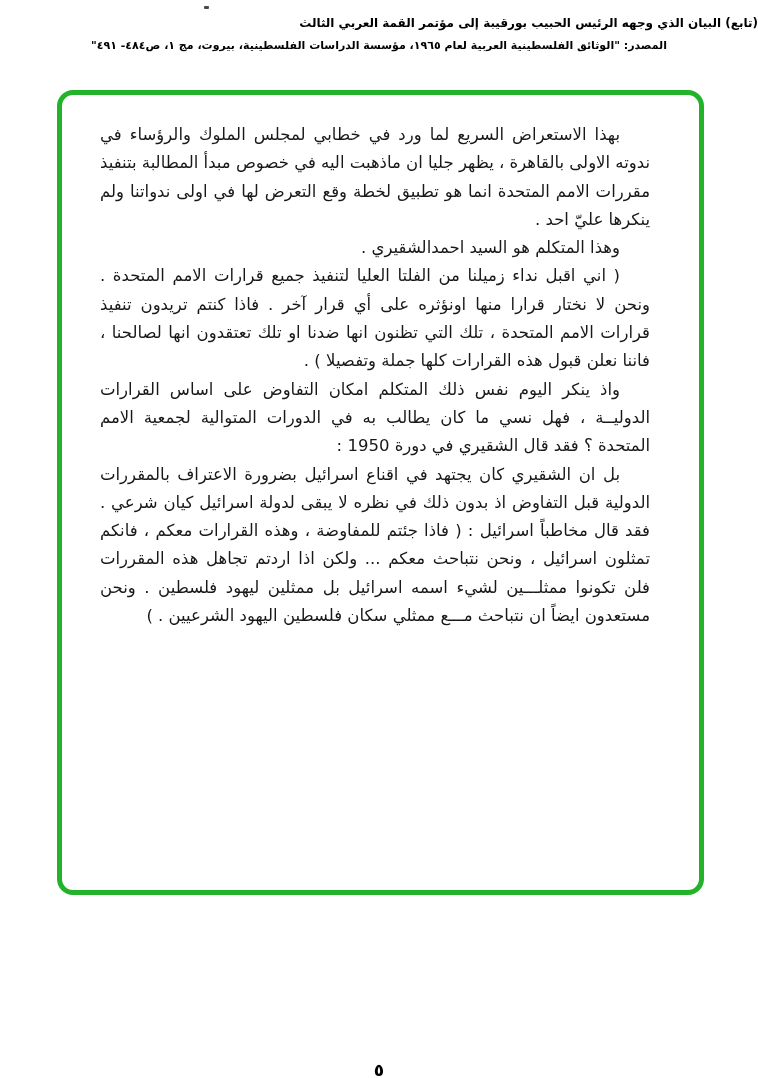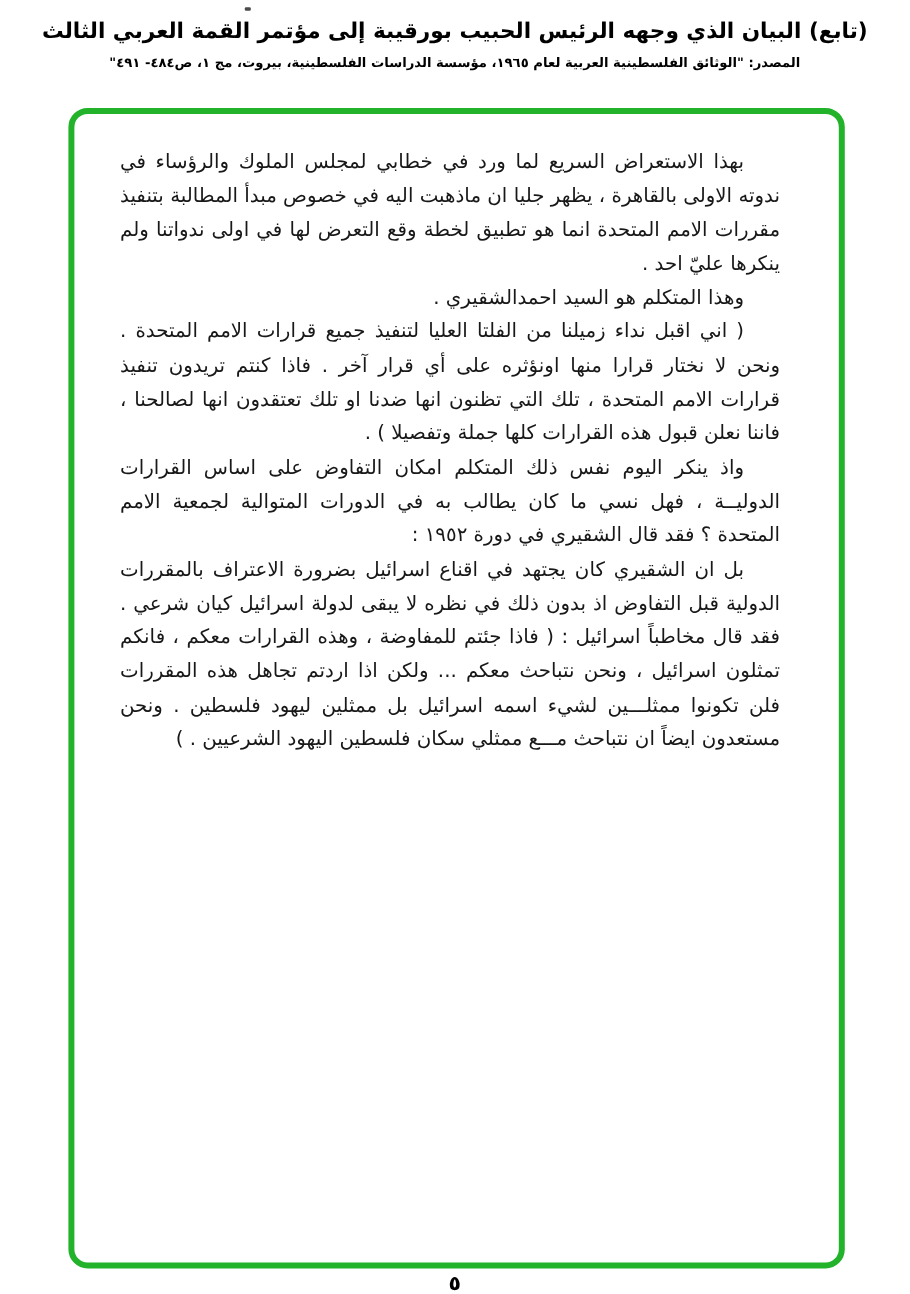--- a/index.html
+++ b/index.html
@@ -28,37 +28,38 @@
   .header {
     position: absolute;
     top: 0;
     left: 0;
     right: 0;
     text-align: center;
     direction: rtl;
   }
   .title {
     margin-top: 16px;
-    font-size: 18px;
+    font-size: 12px;
     font-weight: 700;
     color: #000000;
     letter-spacing: 0;
+    text-align: right;
   }
   .source {
     margin-top: 9px;
     font-size: 11px;
     font-weight: 700;
     color: #000000;
   }
   .green-box {
     position: absolute;
     left: 57px;
     top: 90px;
     width: 647px;
-    height: 967px;
+    height: 805px;
     box-sizing: border-box;
     border: 5px solid #22b32b;
     border-radius: 16px;
     background: #ffffff;
   }
   .body-text {
     box-sizing: border-box;
     width: 100%;
     height: 100%;
     padding: 26px 49px 0 38px;
@@ -93,20 +94,20 @@
   <div class="header">
     <div class="title">(تابع) البيان الذي وجهه الرئيس الحبيب بورقيبة إلى مؤتمر القمة العربي الثالث</div>
     <div class="source">المصدر: "الوثائق الفلسطينية العربية لعام ١٩٦٥، مؤسسة الدراسات الفلسطينية، بيروت، مج ١، ص٤٨٤- ٤٩١"</div>
   </div>
 
   <div class="green-box">
     <div class="body-text">
       <p>بهذا الاستعراض السريع لما ورد في خطابي لمجلس الملوك والرؤساء في ندوته الاولى بالقاهرة ، يظهر جليا ان ماذهبت اليه في خصوص مبدأ المطالبة بتنفيذ مقررات الامم المتحدة انما هو تطبيق لخطة وقع التعرض لها في اولى ندواتنا ولم ينكرها عليّ احد .</p>
       <p>وهذا المتكلم هو السيد احمدالشقيري .</p>
       <p>( اني اقبل نداء زميلنا من الفلتا العليا لتنفيذ جميع قرارات الامم المتحدة . ونحن لا نختار قرارا منها اونؤثره على أي قرار آخر . فاذا كنتم تريدون تنفيذ قرارات الامم المتحدة ، تلك التي تظنون انها ضدنا او تلك تعتقدون انها لصالحنا ، فاننا نعلن قبول هذه القرارات كلها جملة وتفصيلا ) .</p>
-      <p>واذ ينكر اليوم نفس ذلك المتكلم امكان التفاوض على اساس القرارات الدوليــة ، فهل نسي ما كان يطالب به في الدورات المتوالية لجمعية الامم المتحدة ؟ فقد قال الشقيري في دورة ١٩٥٢ :</p>
+      <p>واذ ينكر اليوم نفس ذلك المتكلم امكان التفاوض على اساس القرارات الدوليــة ، فهل نسي ما كان يطالب به في الدورات المتوالية لجمعية الامم المتحدة ؟ فقد قال الشقيري في دورة 1950 :</p>
       <p>بل ان الشقيري كان يجتهد في اقناع اسرائيل بضرورة الاعتراف بالمقررات الدولية قبل التفاوض اذ بدون ذلك في نظره لا يبقى لدولة اسرائيل كيان شرعي . فقد قال مخاطباً اسرائيل : ( فاذا جئتم للمفاوضة ، وهذه القرارات معكم ، فانكم تمثلون اسرائيل ، ونحن نتباحث معكم ... ولكن اذا اردتم تجاهل هذه المقررات فلن تكونوا ممثلـــين لشيء اسمه اسرائيل بل ممثلين ليهود فلسطين . ونحن مستعدون ايضاً ان نتباحث مـــع ممثلي سكان فلسطين اليهود الشرعيين . )</p>
     </div>
   </div>
 
   <div class="page-number">٥</div>
 
 </div>
 
 </body></html>

